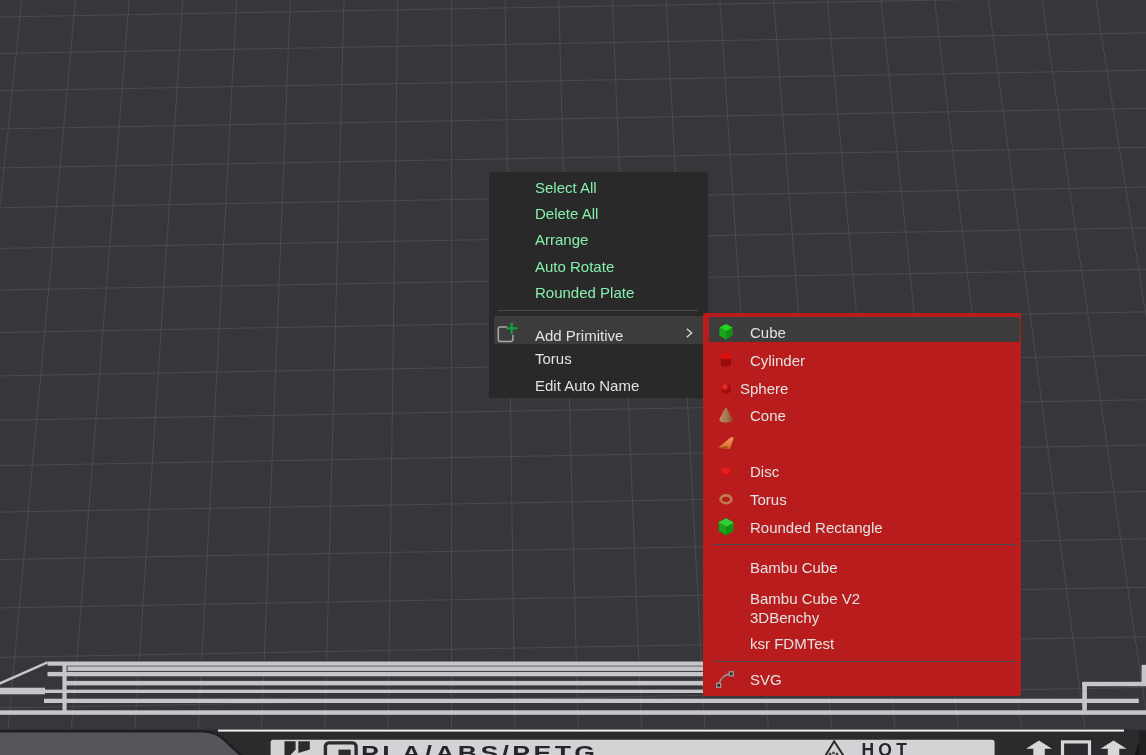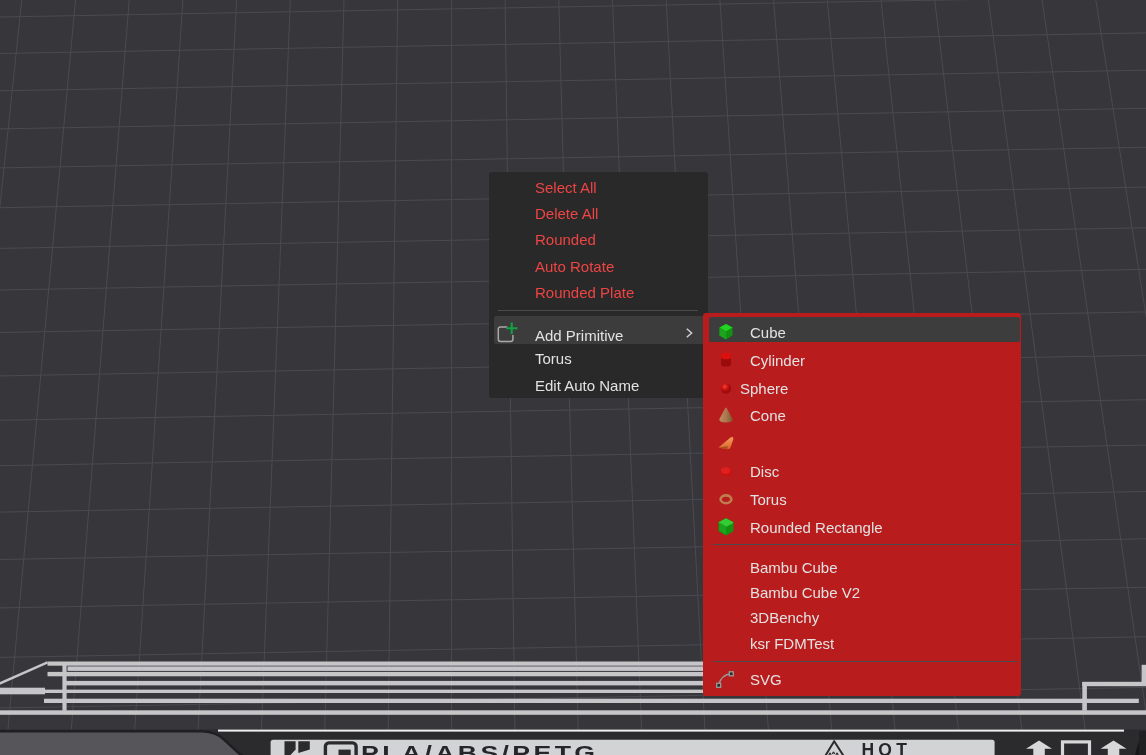--- a/index.html
+++ b/index.html
@@ -1,16 +1,16 @@
 <!DOCTYPE html>
 <html><head><meta charset="utf-8"><style>
 html,body{margin:0;padding:0;width:1146px;height:755px;overflow:hidden;background:#36363b}
 body{position:relative;font-family:"Liberation Sans",sans-serif}
 .mi{position:absolute;left:46.5px;height:26px;line-height:26px;font-size:15px;white-space:nowrap}
-.dis{color:#ef4444}
+.dis{color:#86efac}
 .en{color:#e2e2e2}
 </style></head>
 <body>
 <svg width="1146" height="755" style="position:absolute;left:0;top:0">
 <g stroke="#4a4a50" stroke-width="1">
 <line x1="21.8" y1="0" x2="-58.1" y2="755"></line>
 <line x1="75.5" y1="0" x2="5.6" y2="755"></line>
 <line x1="129.2" y1="0" x2="69.3" y2="755"></line>
 <line x1="182.9" y1="0" x2="133.0" y2="755"></line>
 <line x1="236.6" y1="0" x2="196.7" y2="755"></line>
@@ -81,21 +81,21 @@
 <text x="861.5" y="756.2" font-family="Liberation Sans, sans-serif" font-size="17.5" font-weight="bold" letter-spacing="4.2" fill="#26262a">HOT</text>
 <polygon points="1026,748.8 1039,740.6 1052,748.8 1044.8,748.8 1044.8,755 1033.3,755 1033.3,748.8" fill="#d7d7d9"></polygon>
 <rect x="1062.5" y="741.9" width="27" height="16" fill="none" stroke="#d7d7d9" stroke-width="3.2"></rect>
 <polygon points="1100.5,748.8 1113.5,740.6 1126.5,748.8 1119.3,748.8 1119.3,755 1107.8,755 1107.8,748.8" fill="#d7d7d9"></polygon>
 
 </svg>
 
 <div style="position:absolute;left:488.5px;top:172px;width:219.9px;height:226px;background:#292929;border-radius:3px">
 <div class="mi dis" style="top:2.5999999999999943px">Select All</div>
 <div class="mi dis" style="top:29.099999999999994px">Delete All</div>
-<div class="mi dis" style="top:55.400000000000006px">Rounded</div>
+<div class="mi dis" style="top:55.400000000000006px">Arrange</div>
 <div class="mi dis" style="top:81.69999999999999px">Auto Rotate</div>
 <div class="mi dis" style="top:108.0px">Rounded Plate</div>
 
 <div style="position:absolute;left:9.5px;top:138.3px;width:200px;height:1px;background:#4a4a4a"></div>
 <div style="position:absolute;left:5.5px;top:144.3px;width:211px;height:27.3px;background:#3c3c3c;border-radius:2px"></div>
 <svg style="position:absolute;left:7.5px;top:150px" width="24" height="22" viewBox="0 0 24 22">
 <path d="M11.3,4.9 L4.5,4.9 Q2.3,4.9 2.3,7.1 L2.3,17.3 Q2.3,19.5 4.5,19.5 L14.7,19.5 Q16.9,19.5 16.9,17.3 L16.9,12.9" fill="none" stroke="#a9a9a9" stroke-width="1.5"></path>
 <path d="M15.7,0.4 L15.7,12 M10.2,6.2 L21.4,6.2" stroke="#10a344" stroke-width="2.1"></path>
 </svg>
 <div class="mi en" style="top:150px;height:27.3px;line-height:27.3px">Add Primitive</div>
@@ -163,21 +163,21 @@
     </svg>
 <div class="mi en" style="left:47px;top:202.0px">Rounded Rectangle</div>
 <svg style="position:absolute;left:13.5px;top:205.0px" width="18" height="18" viewBox="-9 -9 18 18">
       <polygon points="0,-8 6.5,-4.4 6.5,3.6 0,7.4 -6.5,3.6 -6.5,-4.4" fill="#129112" stroke="#129112" stroke-width="2" stroke-linejoin="round"></polygon>
 <path d="M-6.5,-4.4 L0,-8 L6.5,-4.4 L0,-0.8 Z" fill="#35cd35" stroke="#35cd35" stroke-width="1.4" stroke-linejoin="round"></path>
 <path d="M-6.5,-4.4 L0,-0.8 L0,7.4 L-6.5,3.6 Z" fill="#1ca51c"></path>
     </svg>
 
 <div style="position:absolute;left:10px;top:231.3px;width:305px;height:1px;background:#4a4a4a"></div>
 <div class="mi en" style="left:47px;top:241.6px">Bambu Cube</div>
-<div class="mi en" style="left:47px;top:267.0px">Bambu Cube V2</div>
+<div class="mi en" style="left:47px;top:273px">Bambu Cube V2</div>
 <div class="mi en" style="left:47px;top:292.4px">3DBenchy</div>
 <div class="mi en" style="left:47px;top:317.8px">ksr FDMTest</div>
 
 <div style="position:absolute;left:10px;top:347.6px;width:305px;height:1px;background:#4a4a4a"></div>
 <div class="mi en" style="left:47px;top:354.4px">SVG</div>
 <svg style="position:absolute;left:12.5px;top:357.29999999999995px" width="18" height="18" viewBox="-9 -9 18 18">
       <path d="M-6.3,6.3 Q-4,-4.5 6.3,-5.2" fill="none" stroke="#9a9a9a" stroke-width="1.5"></path>
 <rect x="-8.3" y="4.3" width="4" height="4" fill="#2b2b2b" stroke="#9a9a9a" stroke-width="1.3"></rect>
 <rect x="4.3" y="-7.2" width="4" height="4" fill="#2b2b2b" stroke="#9a9a9a" stroke-width="1.3"></rect>
     </svg>

